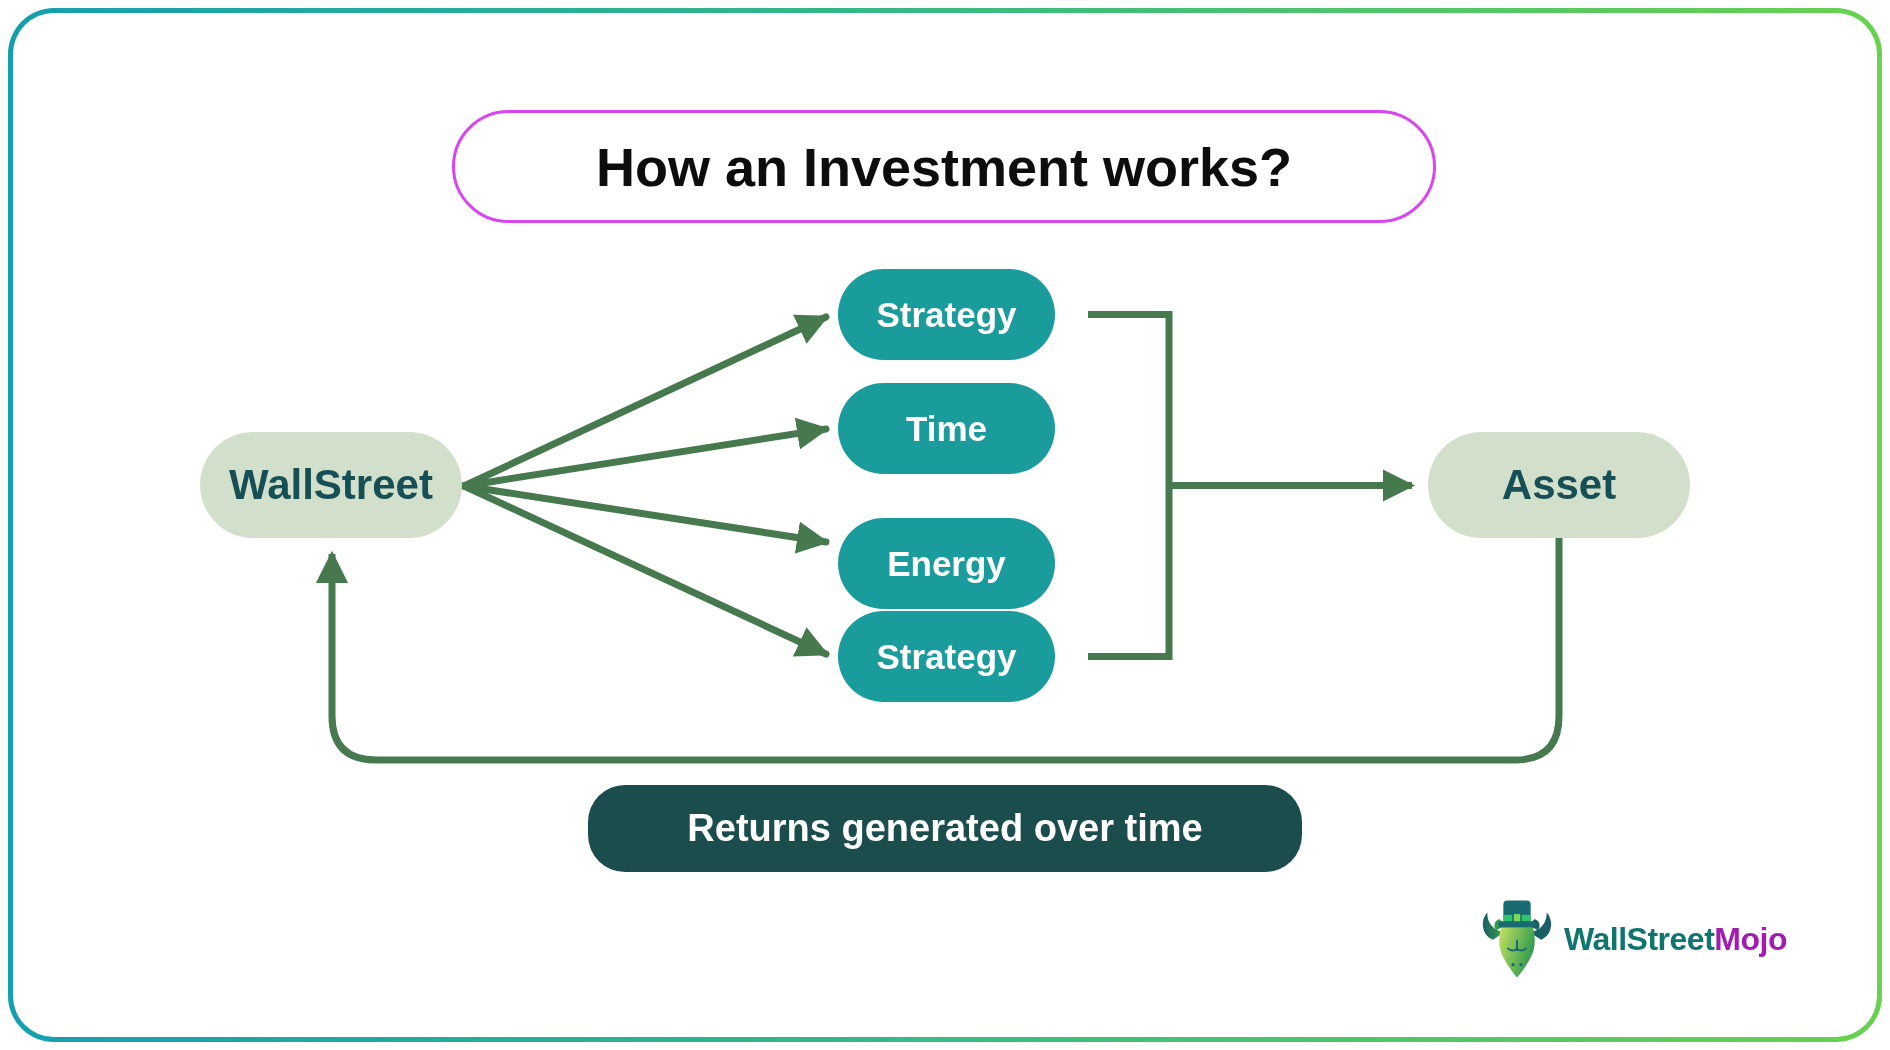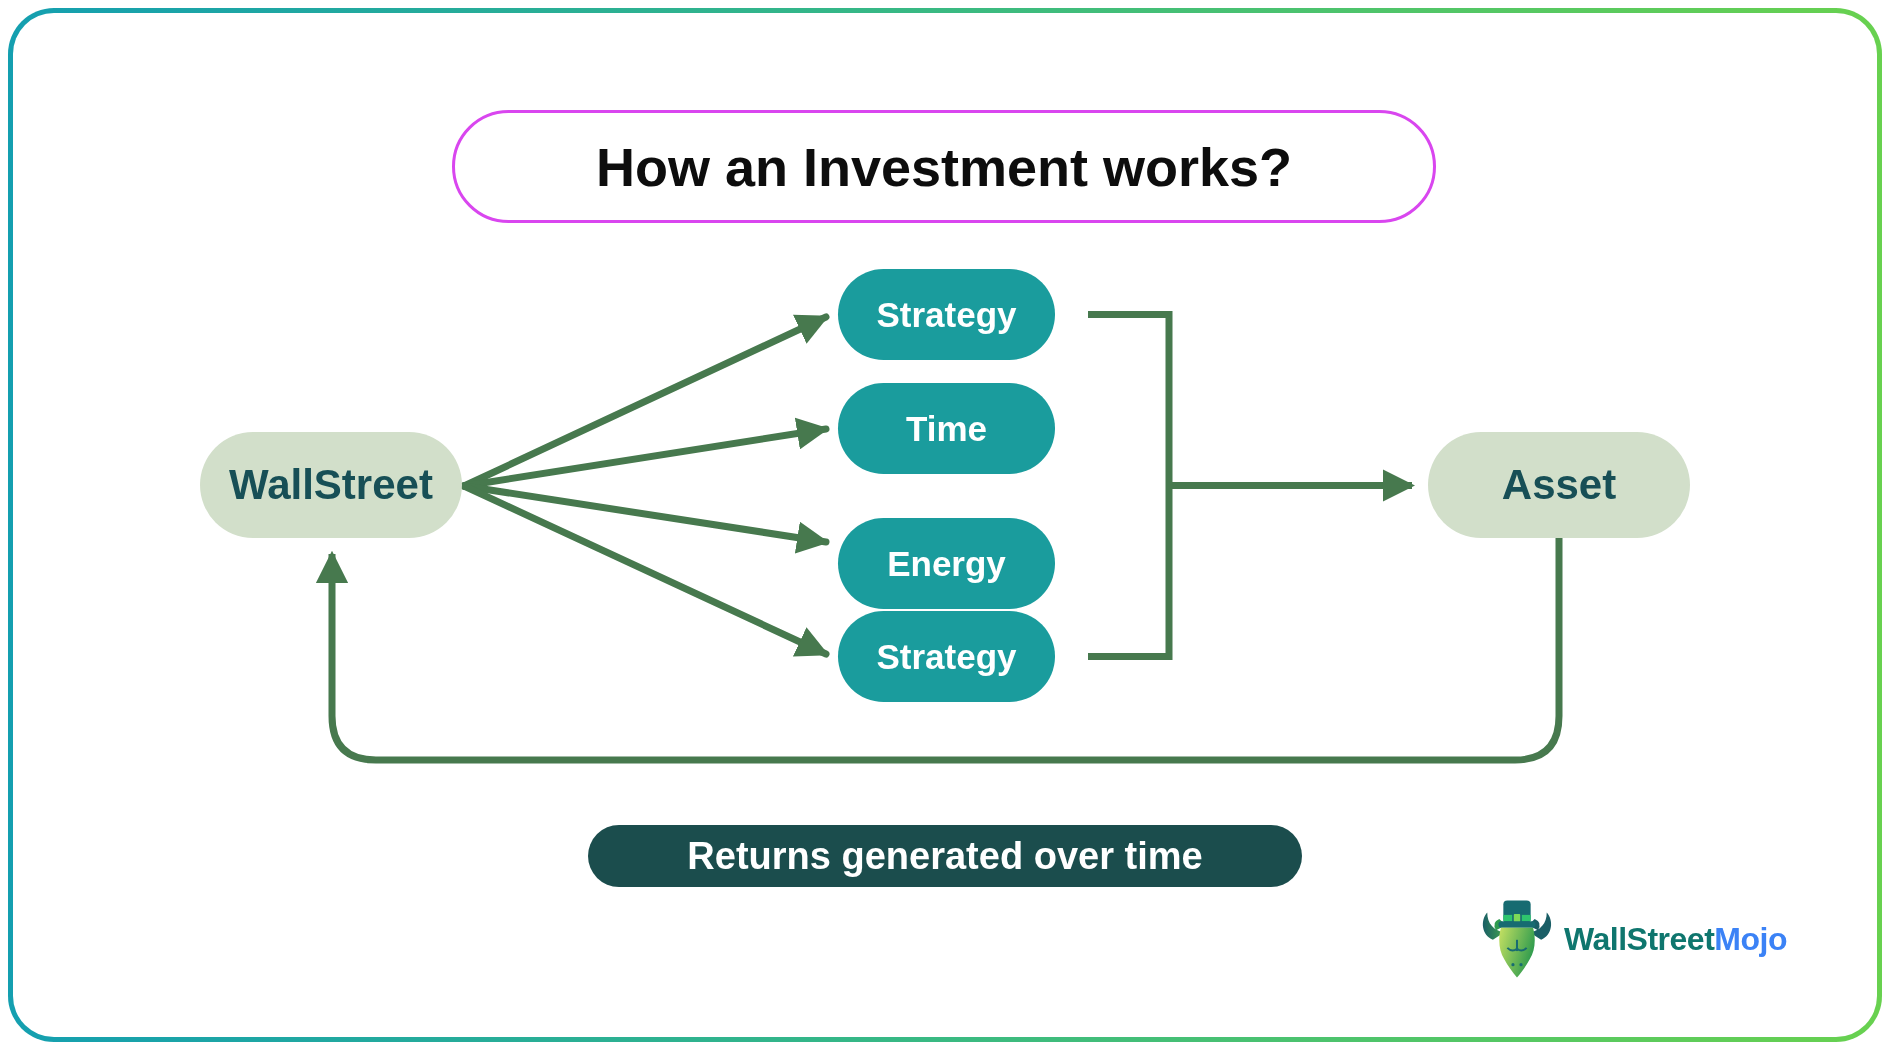--- a/index.html
+++ b/index.html
@@ -23,29 +23,29 @@
   
   .node{position:absolute;display:flex;align-items:center;justify-content:center;z-index:2;box-sizing:border-box;}
   .big-node{width:262px;height:106px;border-radius:53px;background:#D2DFCA;color:#174F56;font-size:42px;font-weight:700;}
   .input-node{left:838px;width:217px;height:91px;border-radius:46px;background:#1A9C9D;color:#ffffff;font-size:35px;font-weight:700;}
   .investors{left:200px;top:432px;}
   .asset{left:1428px;top:432px;}
   .capital{top:269px;}
   .time{top:383px;}
   .energy{top:518px;}
   .strategy{top:611px;}
-  .returns-badge{position:absolute;left:588px;top:785px;width:714px;height:62px;border-radius:37px;
+  .returns-badge{position:absolute;left:588px;top:785px;width:714px;height:87px;border-radius:37px;
                  background:#1B4D4D;color:#ffffff;font-size:38px;font-weight:700;
-                 display:flex;align-items:center;justify-content:center;z-index:2;margin-top:40px;}
+                 display:flex;align-items:center;justify-content:center;z-index:2;}
 
   
   .logo{position:absolute;left:1480px;top:898px;display:flex;align-items:center;gap:10px;z-index:2;}
   .logo-text{font-size:32px;font-weight:700;letter-spacing:-0.5px;}
   .logo-text .ws{color:#0f766e;}
-  .logo-text .mojo{color:#3b82f6;}
+  .logo-text .mojo{color:#a21caf;}
 </style>
 </head>
 <body>
 
 <div class="stage">
 
   <div class="frame">
     <div class="frame-inner"></div>
   </div>
 

